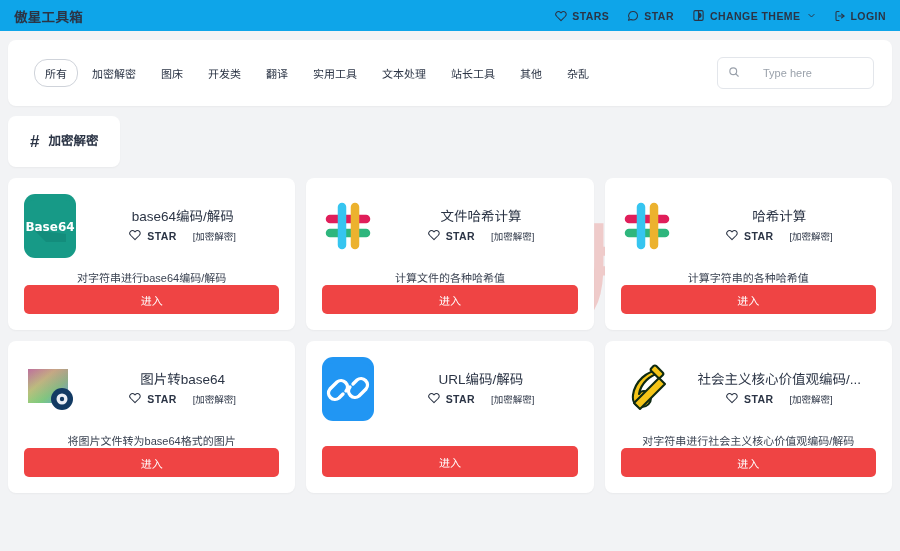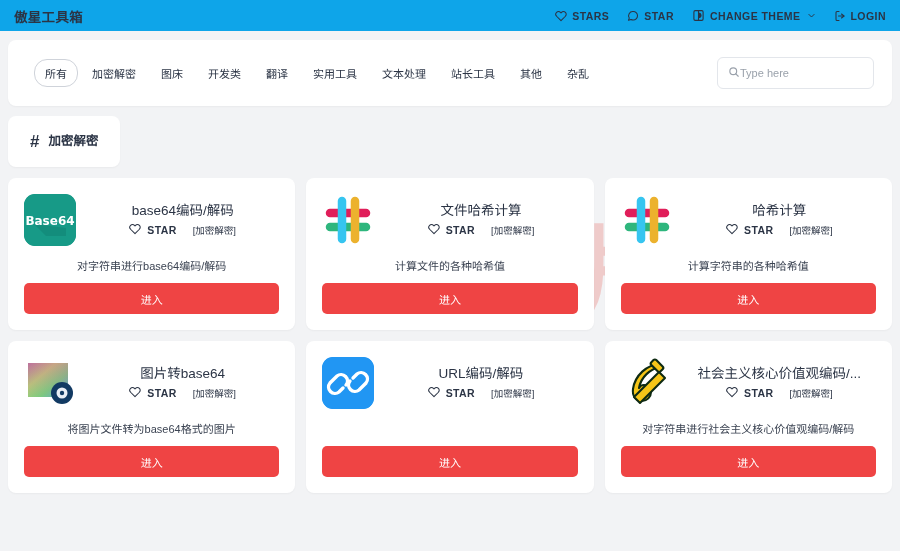--- a/index.html
+++ b/index.html
@@ -79,21 +79,21 @@
     white-space: nowrap;
     font-weight: 400;
   }
   .tab.active {
     border-color: #cfd3da;
     font-weight: 400;
   }
   .searchbox {
     display: flex;
     align-items: center;
-    gap: 0;
+    gap: 23px;
     width: 157px;
     height: 32px;
     border: 1px solid #e3e6eb;
     border-radius: 6px;
     padding: 12px 10px;
     background: #fff;
   }
   .searchbox input {
     border: 0; outline: 0;
     font-size: 11px;
@@ -132,21 +132,21 @@
     background: #fff;
     border-radius: 8px;
     padding: 16px 16px 16px 16px;
     box-shadow: 0 1px 2px rgba(0,0,0,.04);
     display: flex;
     flex-direction: column;
     height: 152px;
   }
   .card-top { display: flex; align-items: center; gap: 14px; }
   .icon-box {
-    width: 52px; height: 52px;
+    width: 52px; height: 64px;
     border-radius: 11px;
     flex: 0 0 52px;
     display: flex; align-items: center; justify-content: center;
     overflow: hidden;
   }
   .icon-box svg { display: block; }
   .card-head { flex: 1; min-width: 0; text-align: center; padding-right: 4px; }
   .card-title {
     font-size: 13.5px;
     font-weight: 400;

